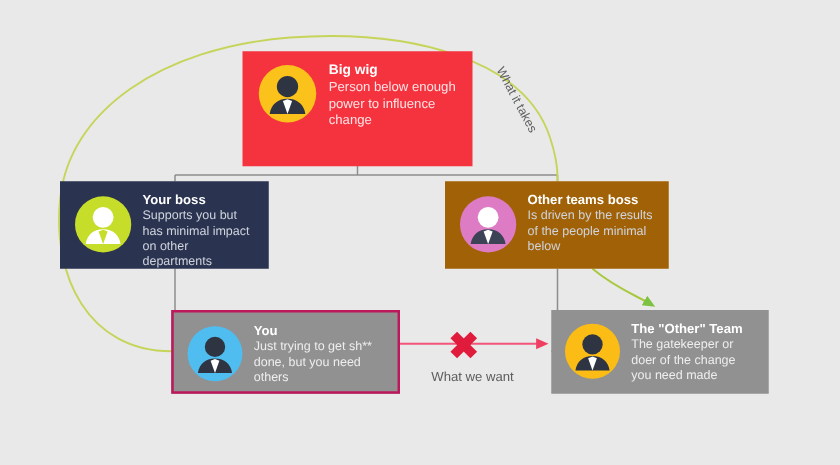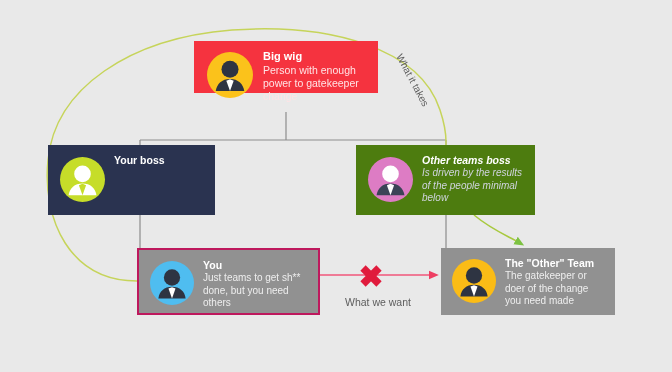--- a/index.html
+++ b/index.html
@@ -52,41 +52,40 @@
     margin: 0 0 1px 0;
   }
   .node .dsc {
     line-height: 1.22;
     margin: 0;
   }
 
   
   #node-bigwig {
     left: 194px; top: 41px;
-    width: 184px; height: 52px;
+    width: 184px; height: 92px;
     background: #f5333f;
   }
   #node-bigwig .avatar { width: 46px; height: 46px; margin: 2px 10px 0 4px; background: #fbc21b; }
   #node-bigwig .ttl { color: #ffffff; font-size: 11px; }
   #node-bigwig .dsc { color: #ffe3e5; font-size: 10.5px; }
 
   #node-yourboss {
     left: 48px; top: 145px;
     width: 167px; height: 70px;
     background: #2a3350;
   }
   #node-yourboss .avatar { width: 45px; height: 45px; margin: 3px 9px 0 3px; background: #c6dd29; }
   #node-yourboss .ttl { color: #ffffff; font-size: 10.5px; }
   #node-yourboss .dsc { color: #cfd4de; font-size: 10px; }
 
   #node-otherboss {
     left: 356px; top: 145px;
     width: 179px; height: 70px;
-    background: #4d7c0f;
-    font-style: italic;
+    background: #a16207;
   }
   #node-otherboss .avatar { width: 45px; height: 45px; margin: 3px 9px 0 3px; background: #dd7cc4; }
   #node-otherboss .ttl { color: #ffffff; font-size: 10.5px; }
   #node-otherboss .dsc { color: #cfd4de; font-size: 10px; }
 
   #node-you {
     left: 137px; top: 248px;
     width: 183px; height: 67px;
     background: #919191;
     border: 2px solid #be185d;
@@ -166,34 +165,35 @@
   <div class="node" id="node-bigwig">
     <div class="avatar">
       <svg viewBox="0 0 40 40" width="100%" height="100%">
         <circle cx="20" cy="15" r="7.4" fill="#2e3442"></circle>
         <path d="M20 23.5c-7 0-11.5 4.2-12.4 10.5h24.8C31.5 27.7 27 23.5 20 23.5z" fill="#2e3442"></path>
         <path d="M20 23.8l-3.2 1.2 3.2 9 3.2-9z" fill="#ffffff"></path>
       </svg>
     </div>
     <div class="txt">
       <div class="ttl">Big wig</div>
-      <div class="dsc">Person with enough power to gatekeeper change</div>
+      <div class="dsc">Person below enough power to influence change</div>
     </div>
   </div>
 
   <div class="node" id="node-yourboss">
     <div class="avatar">
       <svg viewBox="0 0 40 40" width="100%" height="100%">
         <circle cx="20" cy="15" r="7.4" fill="#ffffff"></circle>
         <path d="M20 23.5c-7 0-11.5 4.2-12.4 10.5h24.8C31.5 27.7 27 23.5 20 23.5z" fill="#ffffff"></path>
         <path d="M20 23.8l-3.2 1.2 3.2 9 3.2-9z" fill="#c6dd29"></path>
       </svg>
     </div>
     <div class="txt">
       <div class="ttl">Your boss</div>
+      <div class="dsc">Supports you but has minimal impact on other departments</div>
     </div>
   </div>
 
   <div class="node" id="node-otherboss">
     <div class="avatar">
       <svg viewBox="0 0 40 40" width="100%" height="100%">
         <circle cx="20" cy="15" r="7.4" fill="#ffffff"></circle>
         <path d="M20 23.5c-7 0-11.5 4.2-12.4 10.5h24.8C31.5 27.7 27 23.5 20 23.5z" fill="#3c4357"></path>
         <path d="M20 23.8l-3.2 1.2 3.2 9 3.2-9z" fill="#ffffff"></path>
       </svg>
@@ -207,21 +207,21 @@
   <div class="node" id="node-you">
     <div class="avatar">
       <svg viewBox="0 0 40 40" width="100%" height="100%">
         <circle cx="20" cy="15" r="7.4" fill="#2e3442"></circle>
         <path d="M20 23.5c-7 0-11.5 4.2-12.4 10.5h24.8C31.5 27.7 27 23.5 20 23.5z" fill="#2e3442"></path>
         <path d="M20 23.8l-3.2 1.2 3.2 9 3.2-9z" fill="#ffffff"></path>
       </svg>
     </div>
     <div class="txt">
       <div class="ttl">You</div>
-      <div class="dsc">Just teams to get sh** done, but you need others</div>
+      <div class="dsc">Just trying to get sh** done, but you need others</div>
     </div>
   </div>
 
   <div class="node" id="node-otherteam">
     <div class="avatar">
       <svg viewBox="0 0 40 40" width="100%" height="100%">
         <circle cx="20" cy="15" r="7.4" fill="#2e3442"></circle>
         <path d="M20 23.5c-7 0-11.5 4.2-12.4 10.5h24.8C31.5 27.7 27 23.5 20 23.5z" fill="#2e3442"></path>
         <path d="M20 23.8l-3.2 1.2 3.2 9 3.2-9z" fill="#ffffff"></path>
       </svg>

